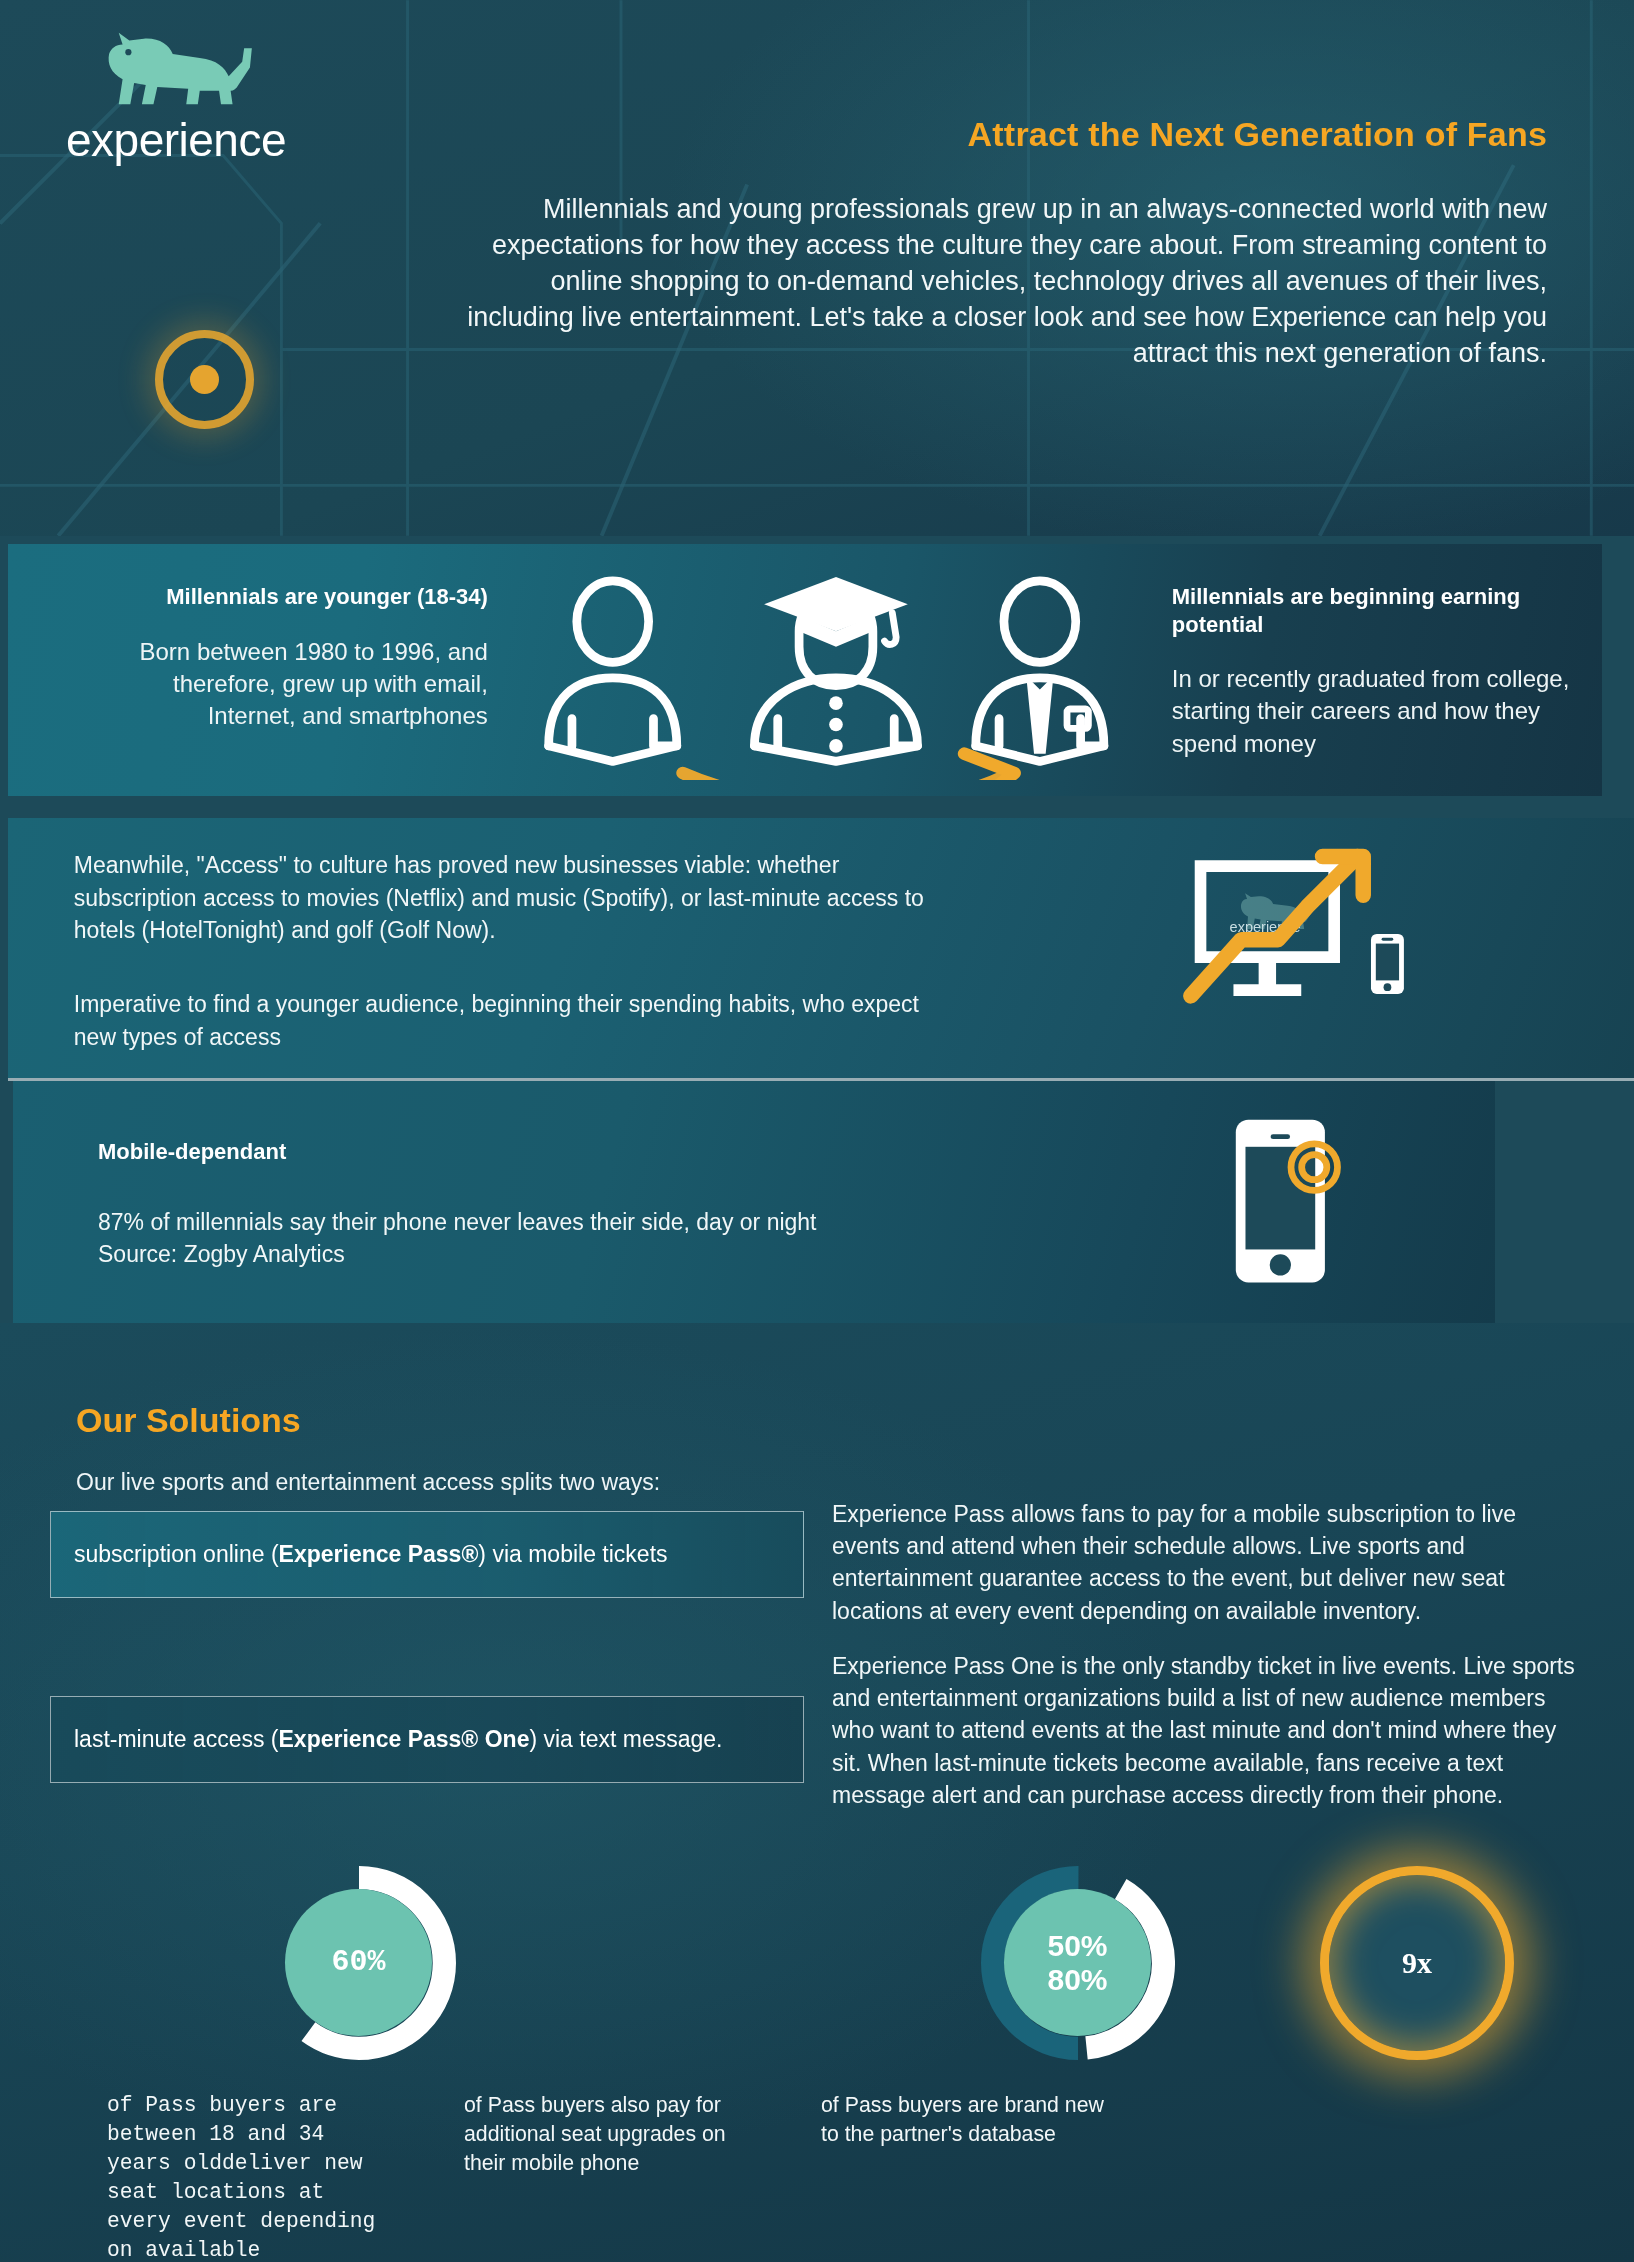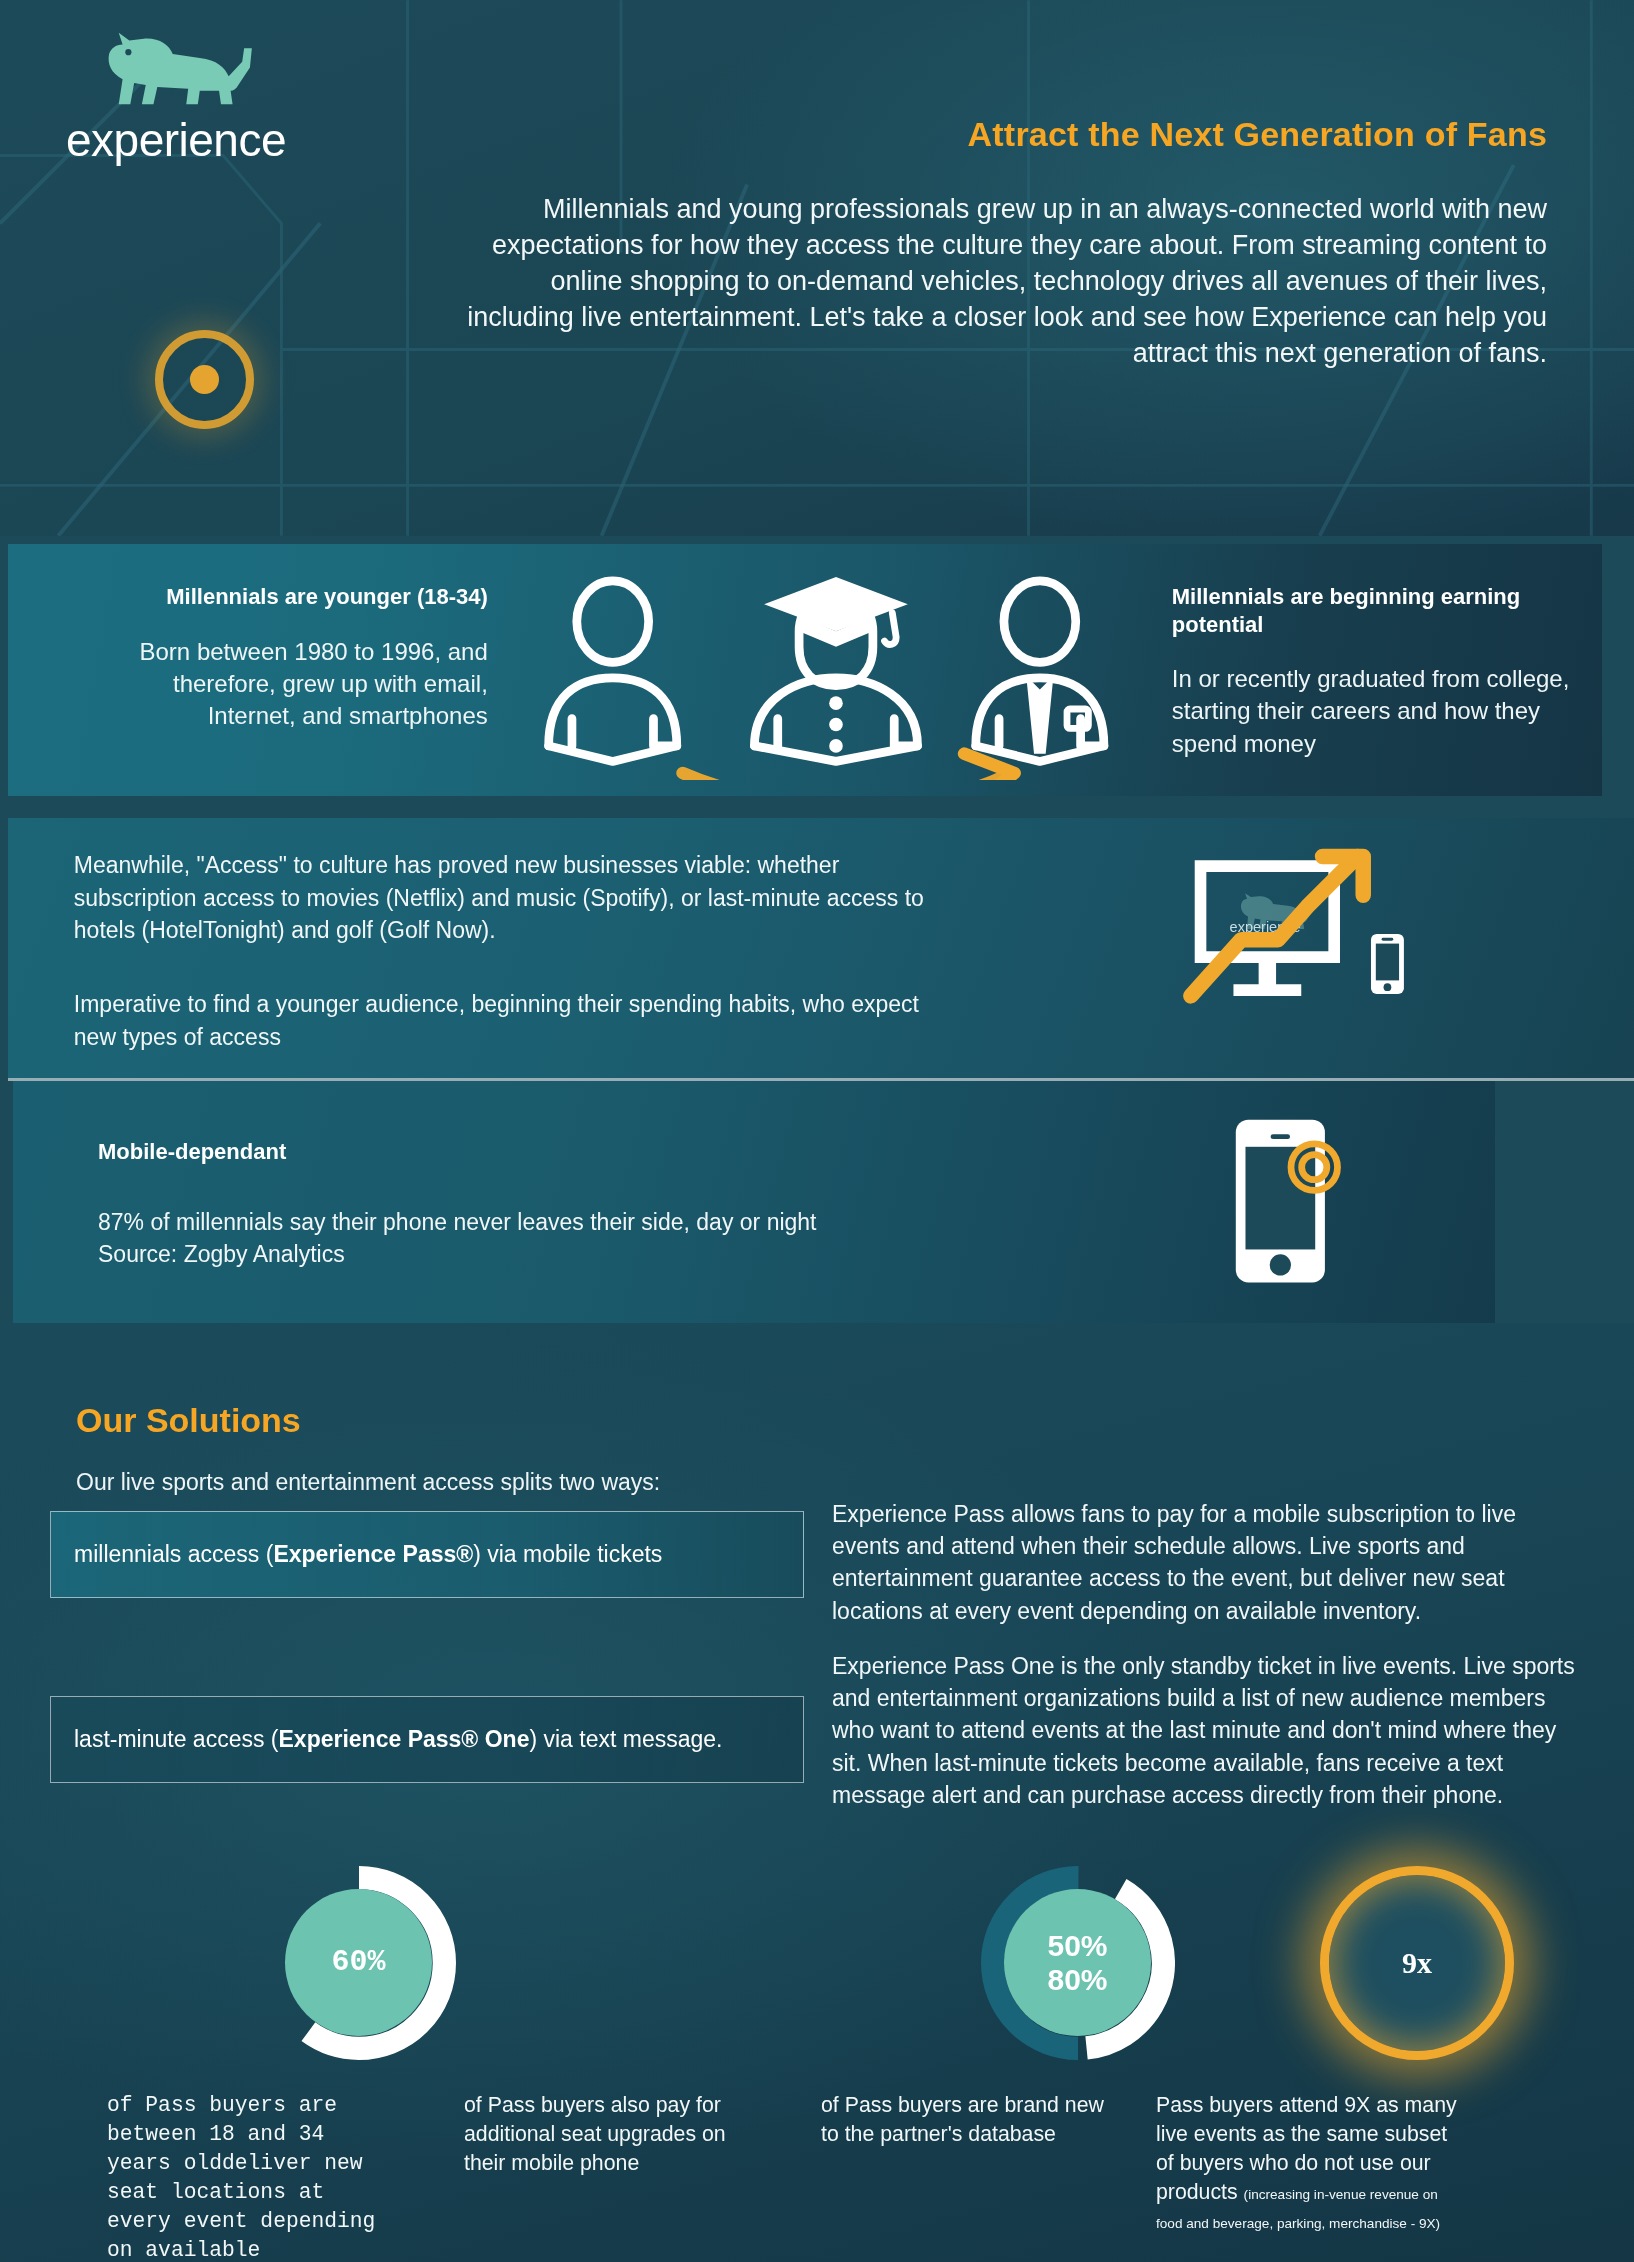--- a/index.html
+++ b/index.html
@@ -359,21 +359,21 @@
       </g>
     </svg>
   </div>
 
   <div class="solutions">
 
     <div class="sol-title">Our Solutions</div>
     <div class="sol-sub">Our live sports and entertainment access splits two ways:</div>
 
     <div class="pill pill-1-in">
-      <span>millennials access (</span>
+      <span>subscription online (</span>
         <b>Experience Pass®</b>
         <span>) via mobile tickets</span>
     </div>
 
     <div class="pill pill-2-in">
       <span>last-minute access (</span>
         <b>Experience Pass® One</b>
         <span>) via text message.</span>
     </div>
 
@@ -413,23 +413,19 @@
         </div>
         <div class="caption" style="left:54px">of Pass buyers are brand new to the partner's database</div>
       </div>
 
       <div class="donut-col dc4">
         <div class="donut donut-center-4" style="margin-left:107px">
           <div class="glow-ring">
             <span>9x</span>
           </div>
         </div>
-        <div class="caption" style="left:50px;width:311px">
-          <span>Pass buyers attend 9X as many live events as the same subset of buyers who do not use our products</span>
-          <span class="fine">(increasing in-venue revenue on food and beverage, parking, merchandise - 9X)</span>
-        </div>
       </div>
 
     </div>
   </div>
 
 </div>
 
 
 </body></html>

